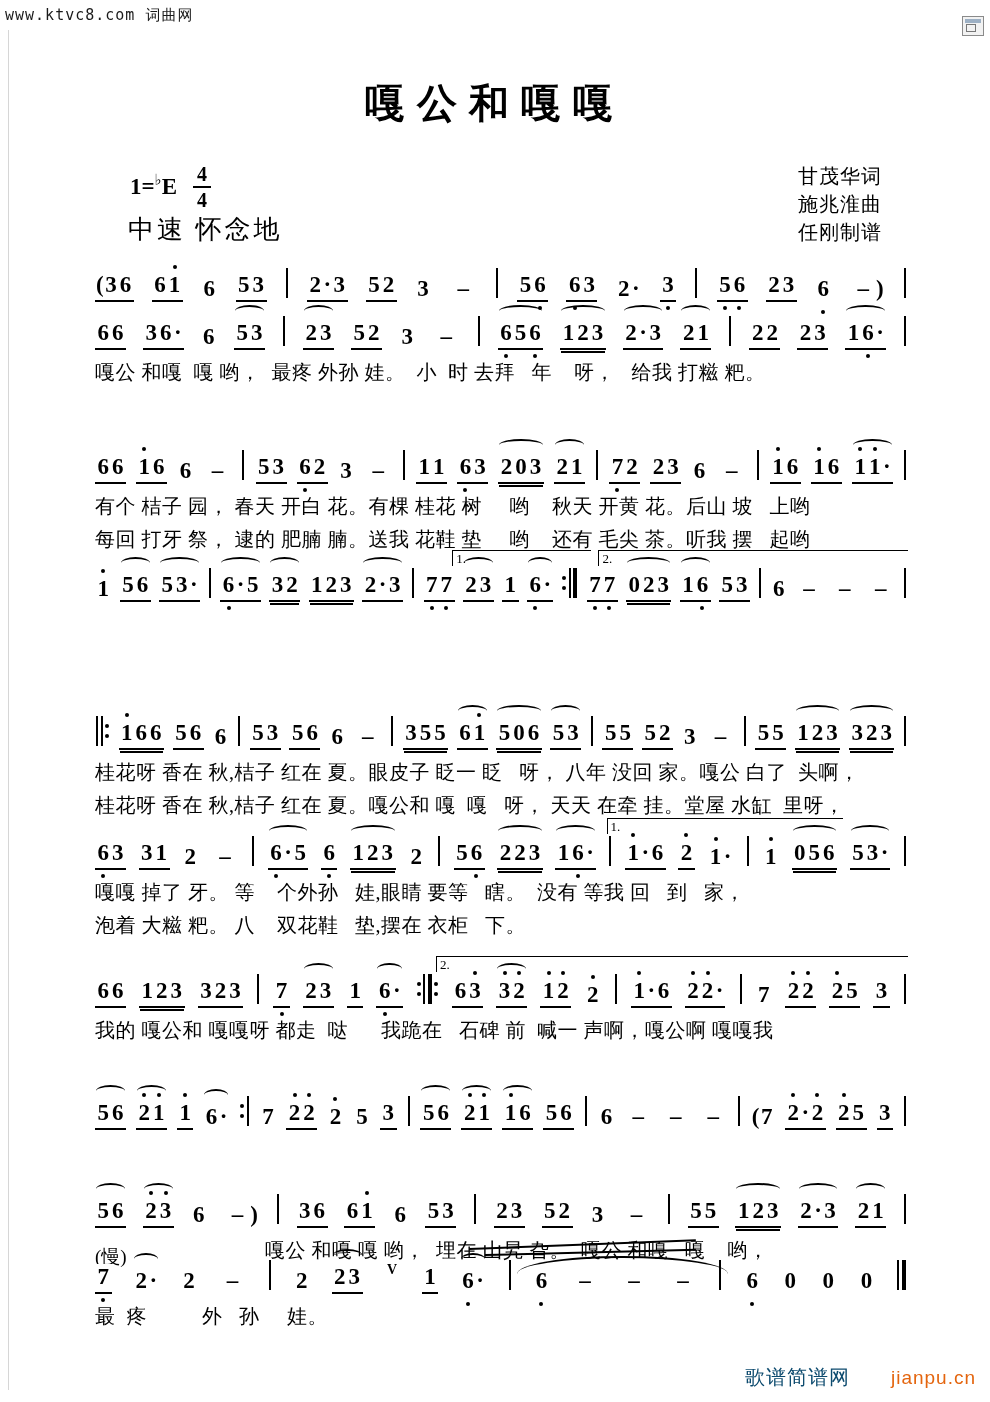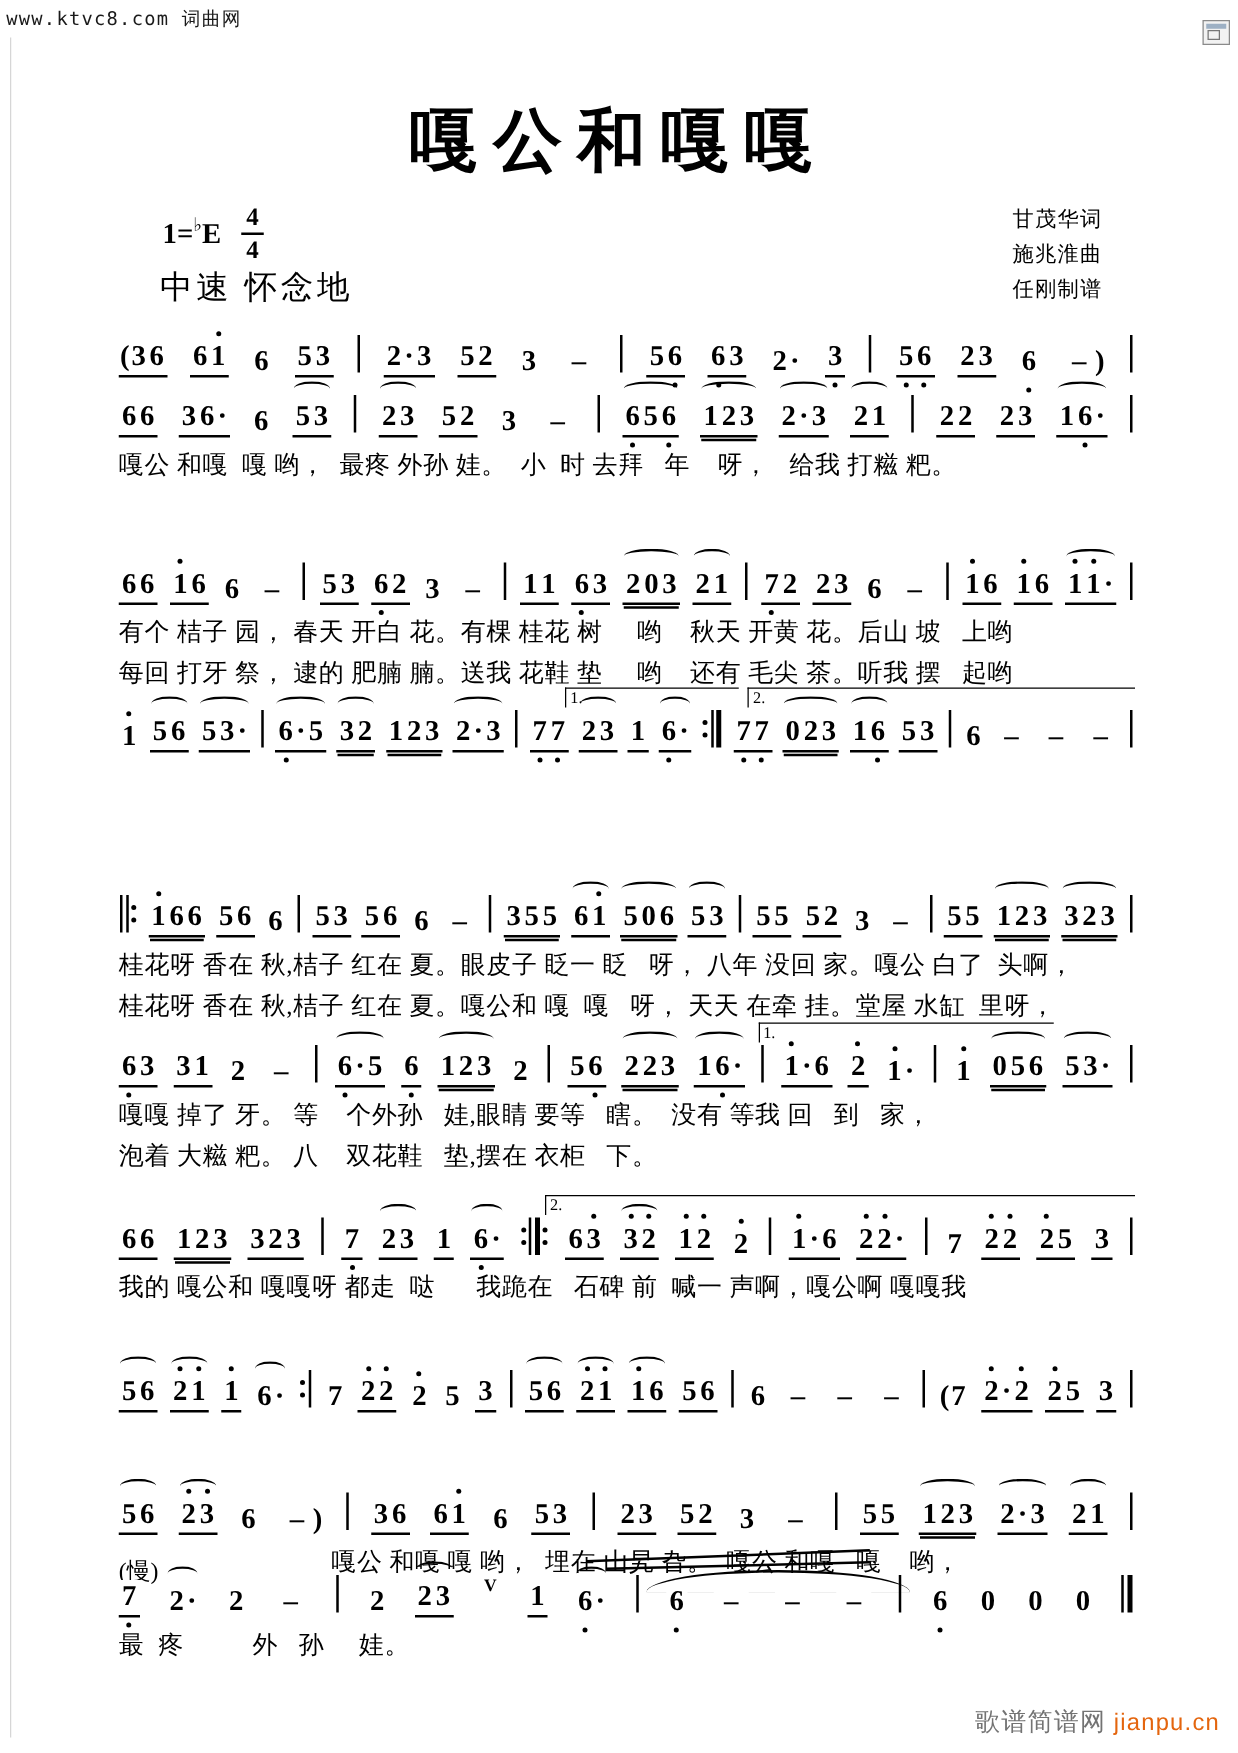--- a/index.html
+++ b/index.html
@@ -13,32 +13,32 @@
     font-size:15px;color:#1a1a1a;letter-spacing:1px;
   }
   .corner-icon{
     position:absolute;right:6px;top:16px;width:22px;height:20px;background:#f2f2f2;
     border:1px solid #8a8a8a;box-sizing:border-box;
   }
   .corner-icon::before{content:'';position:absolute;left:2px;top:2px;right:2px;height:4px;background:#9db0c4;}
   .corner-icon::after{content:'';position:absolute;left:3px;bottom:3px;width:8px;height:6px;border:1px solid #777;}
   .title{
     position:absolute;top:76px;left:0;right:0;text-align:center;
-    font-size:55px;font-weight:bold;letter-spacing:12px;
+    font-size:40px;font-weight:bold;letter-spacing:12px;
   }
   .keysig{position:absolute;left:130px;top:164px;font-size:23px;font-weight:bold;display:flex;align-items:center;}
   .keysig .flat{font-size:15px;vertical-align:super;position:relative;top:-7px;}
   .frac{display:inline-flex;flex-direction:column;align-items:center;margin-left:16px;font-size:20px;line-height:1;font-weight:bold;}
   .frac .num{border-bottom:2px solid #000;padding:0 4px 2px;}
   .frac .den{padding-top:2px;}
   .tempo{position:absolute;left:128px;top:212px;font-size:26px;letter-spacing:3px;}
-  .credits{position:absolute;right:108px;top:162px;font-size:17px;line-height:28px;text-align:center;letter-spacing:1px;}
+  .credits{position:absolute;right:108px;top:162px;font-size:20px;line-height:28px;text-align:center;letter-spacing:1px;}
   .wm-bottom{position:absolute;right:14px;top:1364px;font-size:20px;letter-spacing:1px;}
-  .wm-bottom .site{color:#737373;}
-  .wm-bottom .url{color:#e4650e;font-family:"Liberation Sans",sans-serif;font-size:19px;}
+  .wm-bottom .site{color:#0c4a6e;}
+  .wm-bottom .url{color:#e4650e;font-family:"Liberation Sans",sans-serif;font-size:19px;margin-left:35px;}
 
   
   #score{position:absolute;left:0;top:0;width:990px;height:1402px;}
   .system{position:absolute;left:95px;width:812px;}
   .notes{display:flex;justify-content:space-between;align-items:flex-end;padding:20px 0 6px;}
   .grp{position:relative;display:inline-flex;align-items:flex-end;padding:0 1px;background:#fff;}
   .grp.u1{border-bottom:2.5px solid #000;padding-bottom:2px;}
   .grp.u2::after{content:'';position:absolute;left:1px;right:1px;bottom:-5px;height:2px;background:#000;}
   .nch{font-size:23px;font-weight:bold;line-height:26px;padding:0 1.5px;position:relative;display:inline-block;}
   .aug{font-size:23px;font-weight:bold;line-height:26px;padding:0 1px;}

